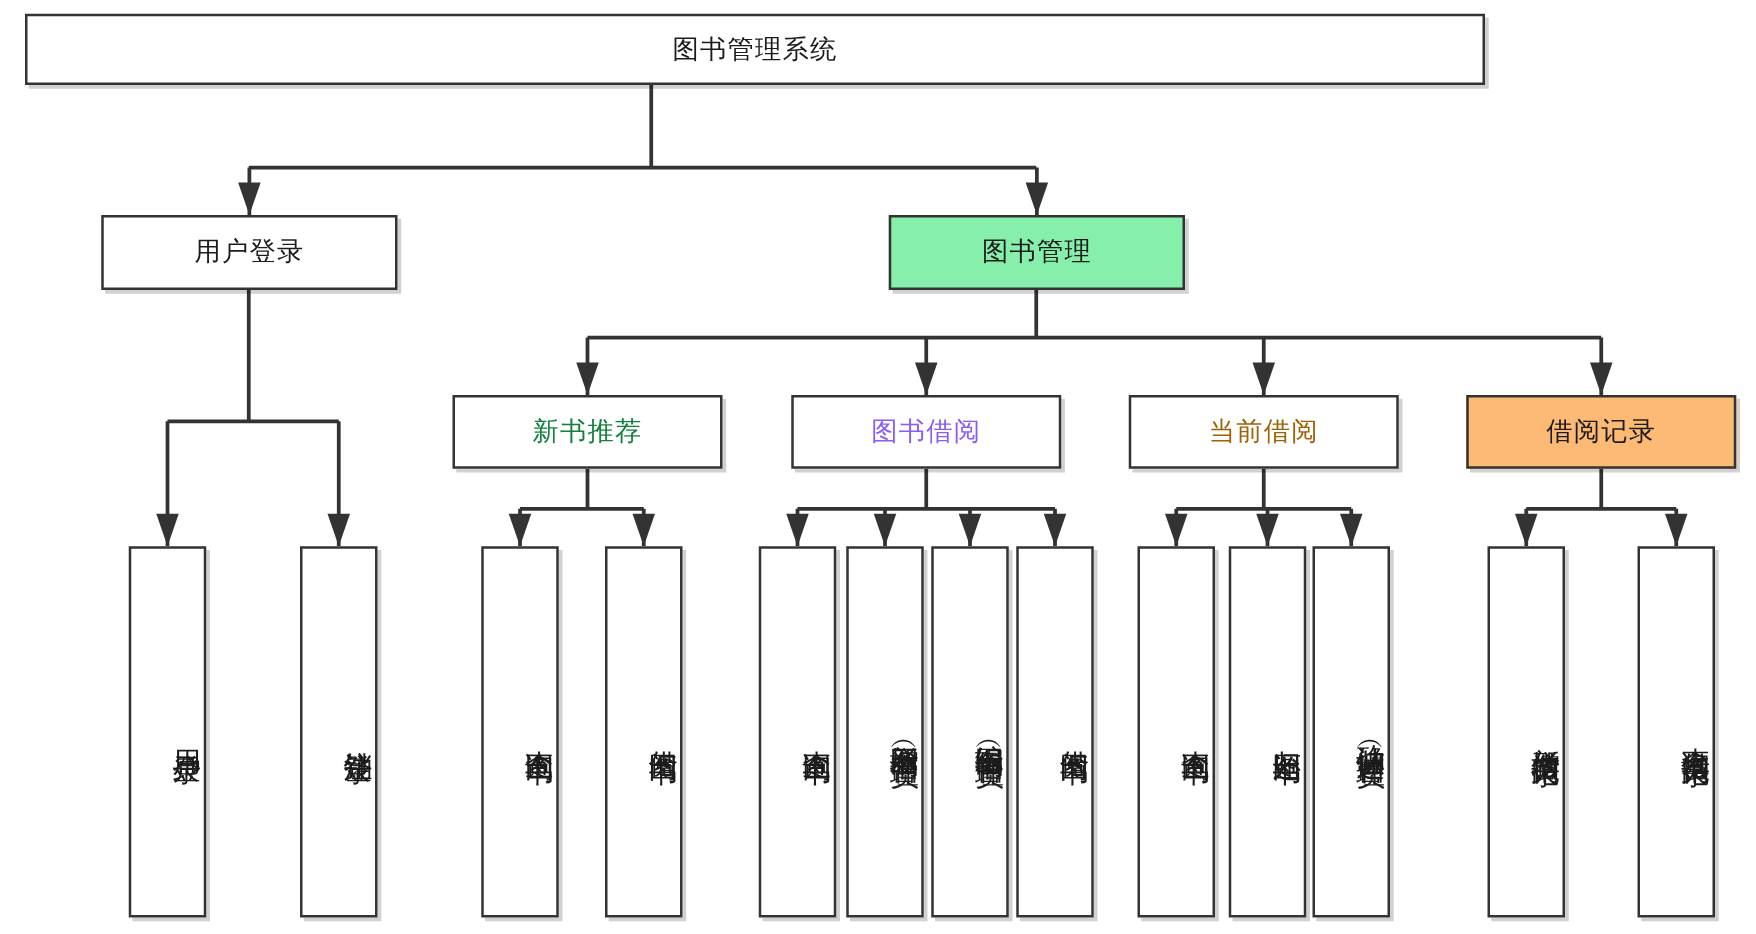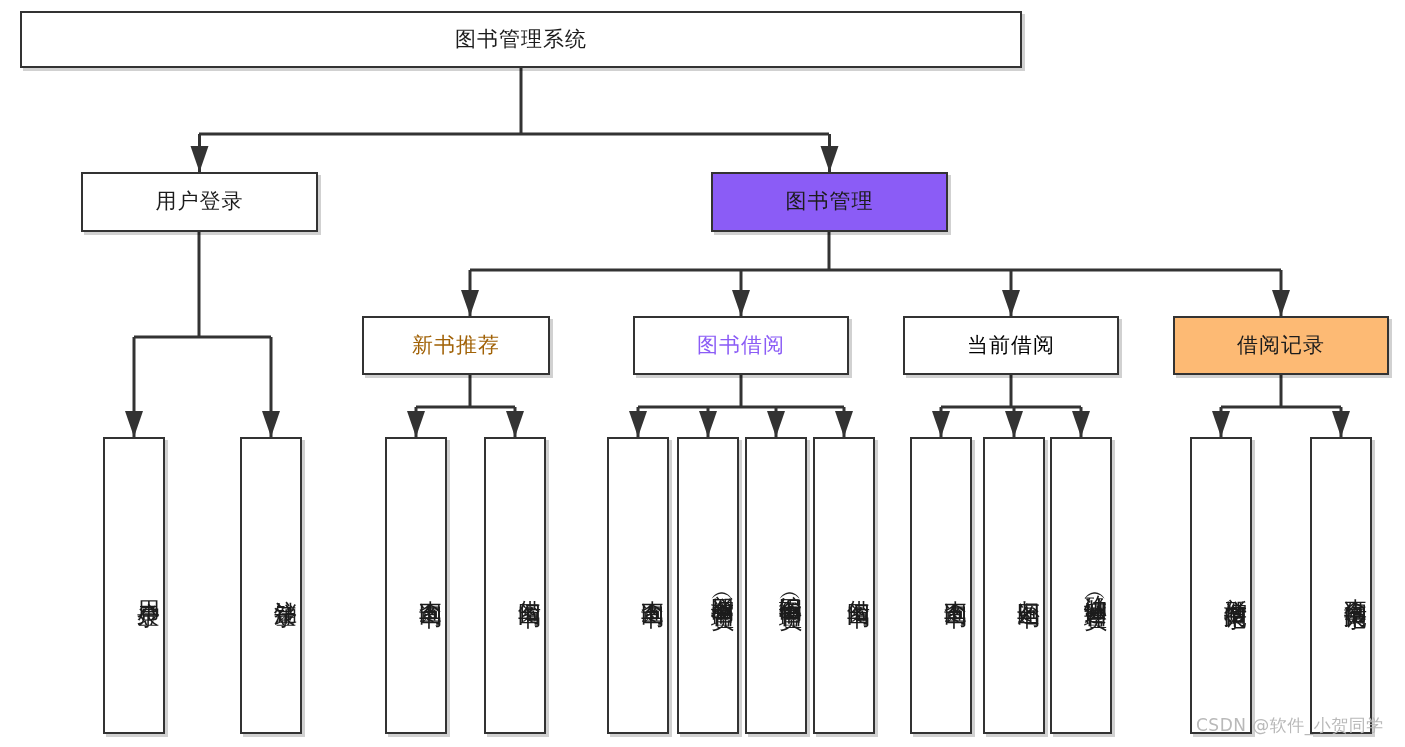--- a/index.html
+++ b/index.html
@@ -118,36 +118,36 @@
       <line x1="1014" y1="407" x2="1014" y2="437" stroke="#333333" stroke-width="3"></line>
       <polygon points="1005,411 1023,411 1014,437" fill="#333333"></polygon>
       <line x1="1081" y1="407" x2="1081" y2="437" stroke="#333333" stroke-width="3"></line>
       <polygon points="1072,411 1090,411 1081,437" fill="#333333"></polygon>
       <line x1="1221" y1="407" x2="1221" y2="437" stroke="#333333" stroke-width="3"></line>
       <polygon points="1212,411 1230,411 1221,437" fill="#333333"></polygon>
       <line x1="1341" y1="407" x2="1341" y2="437" stroke="#333333" stroke-width="3"></line>
       <polygon points="1332,411 1350,411 1341,437" fill="#333333"></polygon>
     </svg>
   <div id="nodes">
-      <div class="node horiz" style="left: 20px; top: 11px; width: 1002px; height: 57px; border-color: rgb(51, 51, 51); background: rgb(255, 255, 255); color: rgb(28, 28, 28);">
+      <div class="node horiz" style="left: 20px; top: 11px; width: 1168px; height: 57px; border-color: rgb(51, 51, 51); background: rgb(255, 255, 255); color: rgb(28, 28, 28);">
         <span class="hlabel">图书管理系统</span>
       </div>
       <div class="node horiz" style="left: 81px; top: 172px; width: 237px; height: 60px; border-color: rgb(51, 51, 51); background: rgb(255, 255, 255); color: rgb(28, 28, 28);">
         <span class="hlabel">用户登录</span>
       </div>
-      <div class="node horiz" style="left: 711px; top: 172px; width: 237px; height: 60px; border-color: rgb(51, 51, 51); background: #8b5cf6; color: rgb(28, 28, 28);">
+      <div class="node horiz" style="left: 711px; top: 172px; width: 237px; height: 60px; border-color: rgb(51, 51, 51); background: #86efac; color: rgb(28, 28, 28);">
         <span class="hlabel">图书管理</span>
       </div>
-      <div class="node horiz" style="left: 362px; top: 316px; width: 188px; height: 59px; border-color: rgb(51, 51, 51); background: rgb(255, 255, 255); color: #a16207;">
+      <div class="node horiz" style="left: 362px; top: 316px; width: 216px; height: 59px; border-color: rgb(51, 51, 51); background: rgb(255, 255, 255); color: #15803d;">
         <span class="hlabel">新书推荐</span>
       </div>
       <div class="node horiz" style="left: 633px; top: 316px; width: 216px; height: 59px; border-color: rgb(51, 51, 51); background: rgb(255, 255, 255); color: #8b5cf6;">
         <span class="hlabel">图书借阅</span>
       </div>
-      <div class="node horiz" style="left: 903px; top: 316px; width: 216px; height: 59px; border-color: rgb(51, 51, 51); background: rgb(255, 255, 255); color: #000000;">
+      <div class="node horiz" style="left: 903px; top: 316px; width: 216px; height: 59px; border-color: rgb(51, 51, 51); background: rgb(255, 255, 255); color: #a16207;">
         <span class="hlabel">当前借阅</span>
       </div>
       <div class="node horiz" style="left: 1173px; top: 316px; width: 216px; height: 59px; border-color: rgb(51, 51, 51); background: #fdba74; color: rgb(28, 28, 28);">
         <span class="hlabel">借阅记录</span>
       </div>
       <div class="node vert" style="left: 103px; top: 437px; width: 62px; height: 297px; border-color: rgb(51, 51, 51); background: rgb(255, 255, 255); color: rgb(28, 28, 28);">
         <span class="vlabel">用户登录</span>
       </div>
       <div class="node vert" style="left: 240px; top: 437px; width: 62px; height: 297px; border-color: rgb(51, 51, 51); background: rgb(255, 255, 255); color: rgb(28, 28, 28);">
         <span class="vlabel">注销登录</span>
@@ -179,14 +179,13 @@
       <div class="node vert" style="left: 1050px; top: 437px; width: 62px; height: 297px; border-color: rgb(51, 51, 51); background: rgb(255, 255, 255); color: rgb(28, 28, 28);">
         <span class="vlabel">确认归还（管理员）</span>
       </div>
       <div class="node vert" style="left: 1190px; top: 437px; width: 62px; height: 297px; border-color: rgb(51, 51, 51); background: rgb(255, 255, 255); color: rgb(28, 28, 28);">
         <span class="vlabel">新增借阅记录</span>
       </div>
       <div class="node vert" style="left: 1310px; top: 437px; width: 62px; height: 297px; border-color: rgb(51, 51, 51); background: rgb(255, 255, 255); color: rgb(28, 28, 28);">
         <span class="vlabel">查询借阅记录</span>
       </div>
     </div>
-  <div class="watermark" style="left:1196px; top:714px;">CSDN @软件_小贺同学</div>
 </div>
 
 </body></html>

